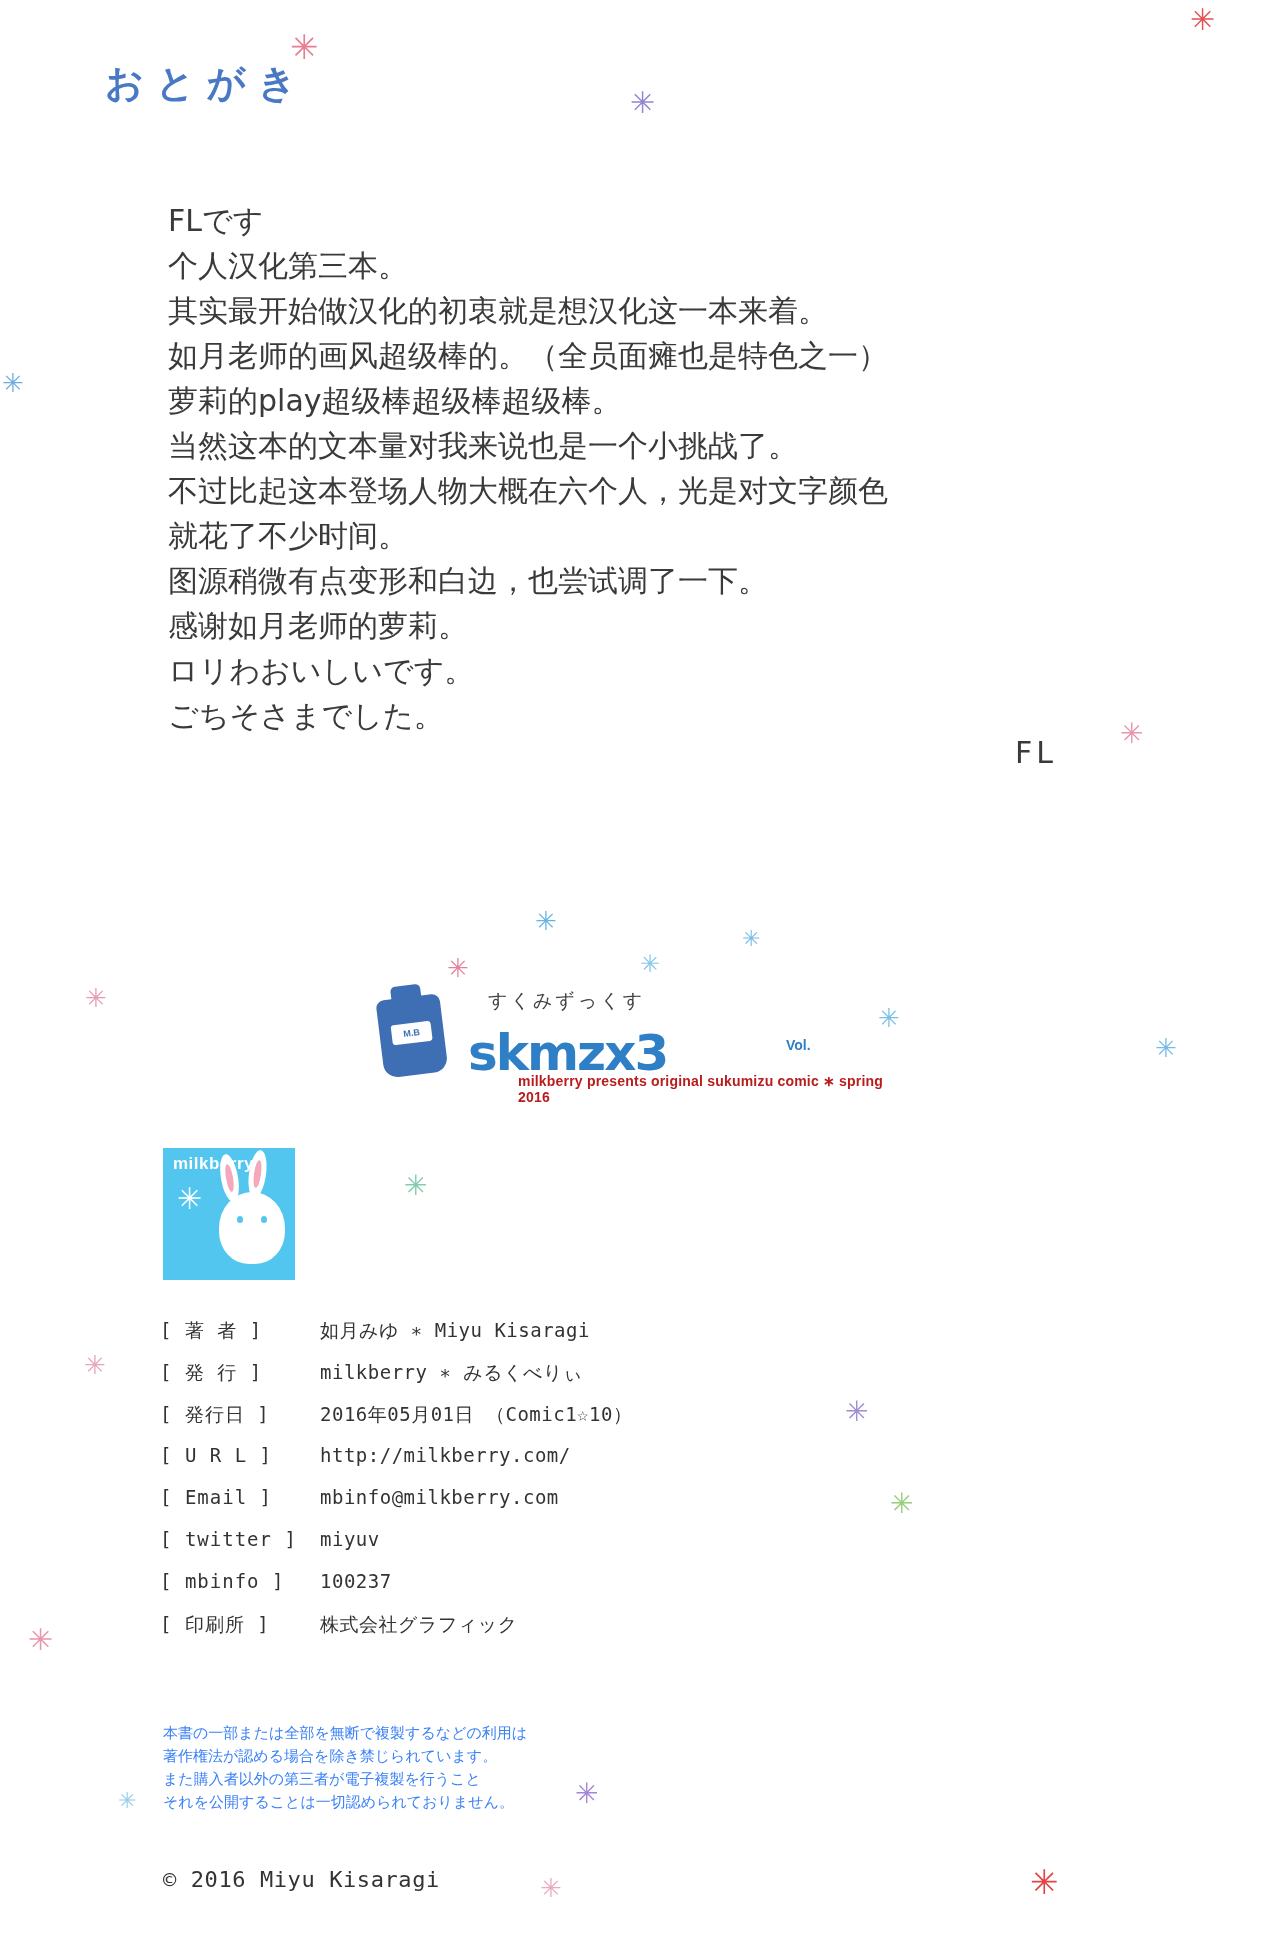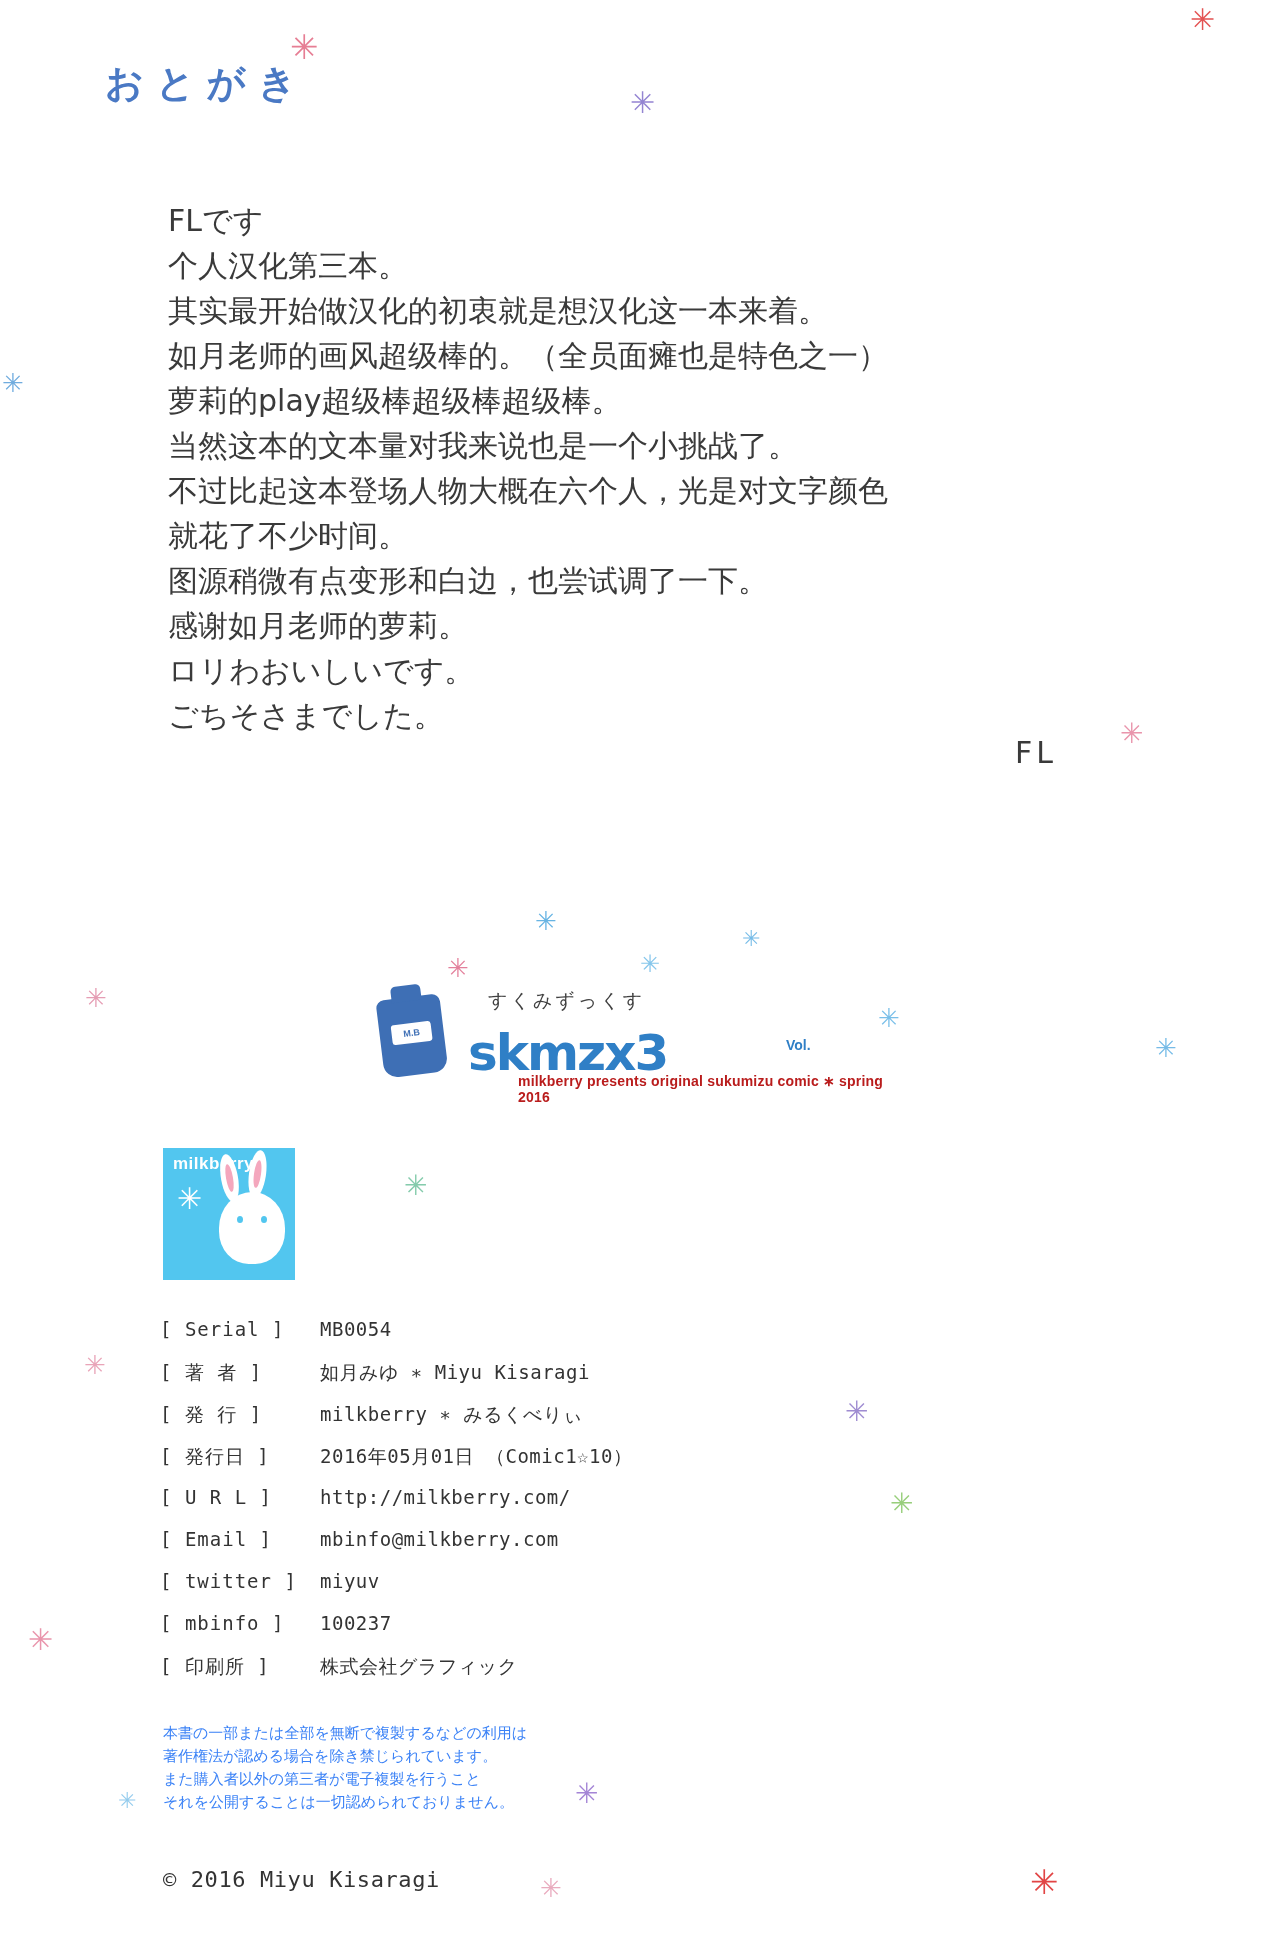--- a/index.html
+++ b/index.html
@@ -315,24 +315,20 @@
   <div class="mark-bunny-ear right">
       <div class="mark-bunny-ear-inner"></div>
     </div>
   <div class="mark-bunny-body"></div>
   <div class="mark-bunny-eye l"></div>
   <div class="mark-bunny-eye r"></div>
 </div>
 
 <div id="colophon">
     <div class="colophon-row">
-      <div class="colophon-label">[ Serial ]</div>
-      <div class="colophon-value">MB0054</div>
-    </div>
-    <div class="colophon-row">
       <div class="colophon-label">[ 著 者 ]</div>
       <div class="colophon-value">如月みゆ ∗ Miyu Kisaragi</div>
     </div>
     <div class="colophon-row">
       <div class="colophon-label">[ 発 行 ]</div>
       <div class="colophon-value">milkberry ∗ みるくべりぃ</div>
     </div>
     <div class="colophon-row">
       <div class="colophon-label">[ 発行日 ]</div>
       <div class="colophon-value">2016年05月01日 （Comic1☆10）</div>

